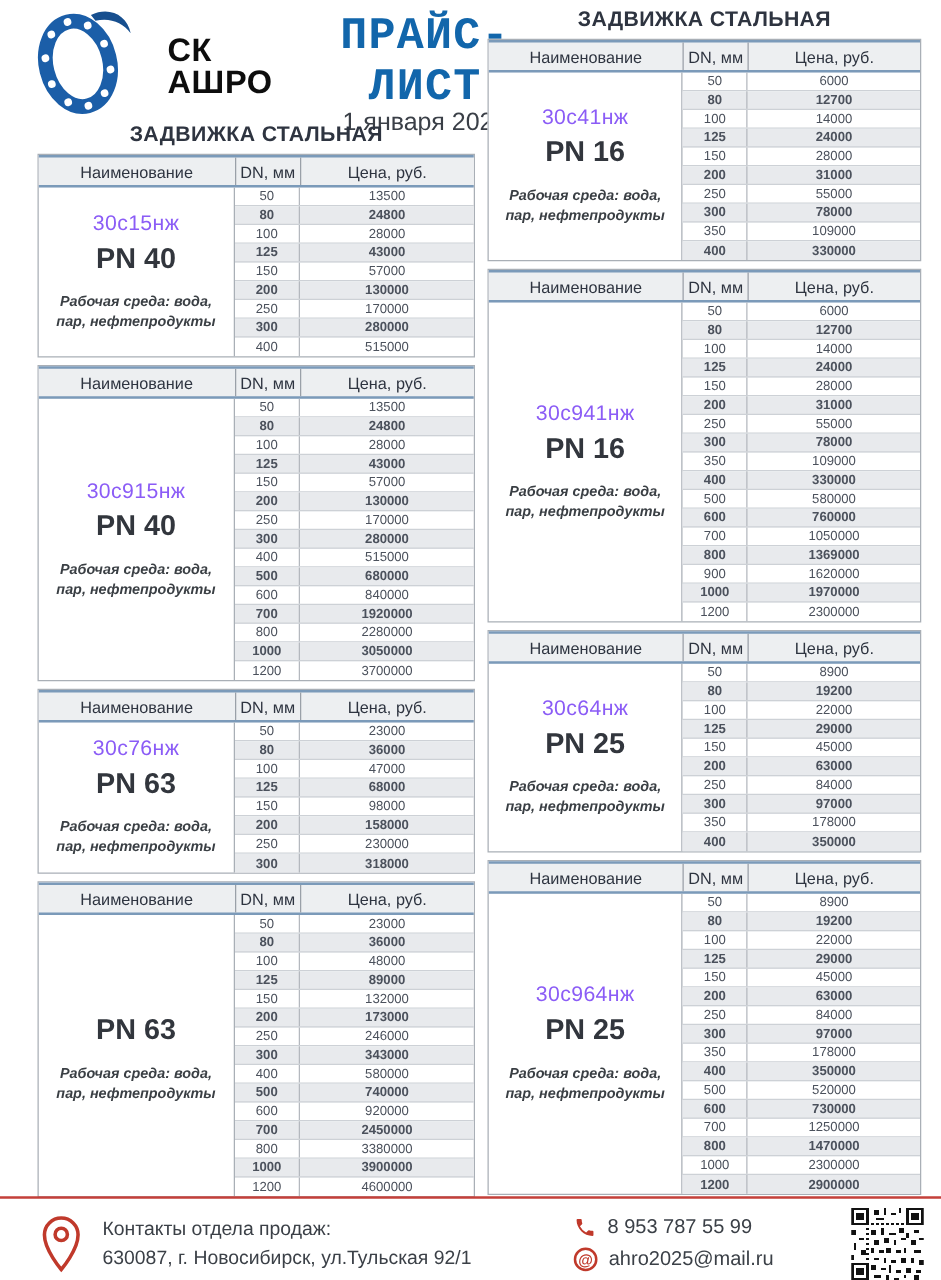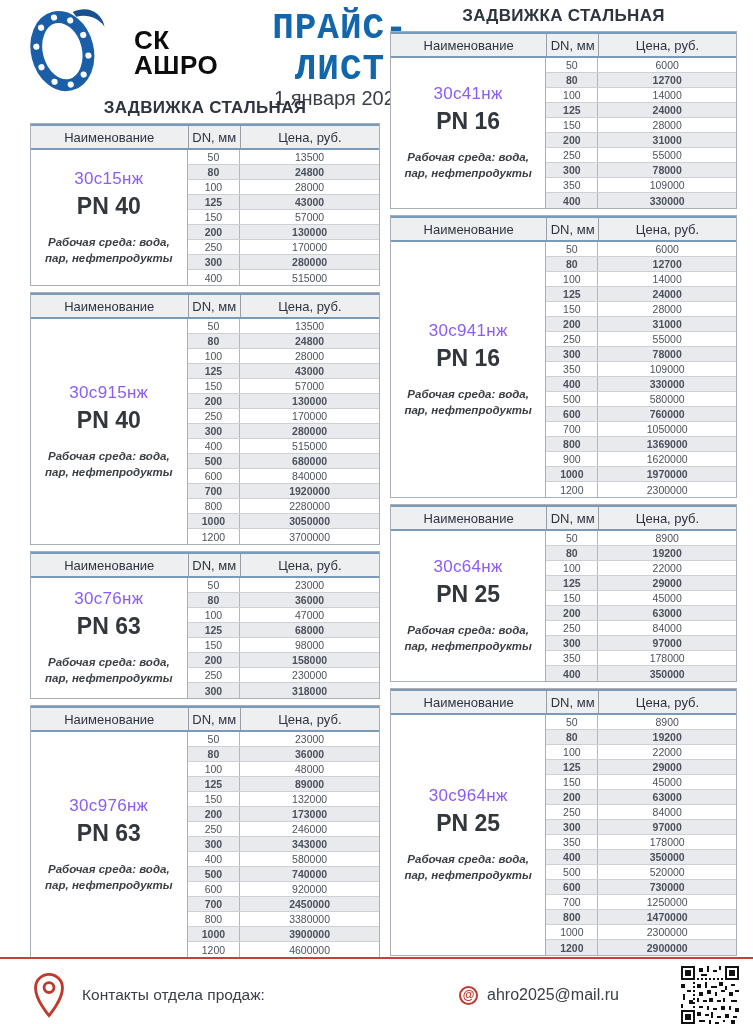--- a/index.html
+++ b/index.html
@@ -275,21 +275,20 @@
   </div>
 
   <div class="ptable">
     <div class="thead">
       <div class="th name">Наименование</div>
       <div class="th dn">DN, мм</div>
       <div class="th price">Цена, руб.</div>
     </div>
     <div class="tbody">
       <div class="namecell">
-        <div class="pname">30с976нж</div>
         <div class="ppn">PN 63</div>
         <div class="pmedium">Рабочая среда: вода, пар, нефтепродукты</div>
       </div>
       <div class="rows">
                 <div class="trow">
                   <div class="cell dn">50</div>
                   <div class="cell price">23000</div>
                 </div>
                 <div class="trow alt">
                   <div class="cell dn">80</div>
@@ -641,23 +640,30 @@
 
   <div class="footer-line"></div>
   <div class="footer">
     <div class="contact-block">
       <svg width="38" height="50" viewBox="0 0 24 30">
         <path d="M12 28 C 12 28 3.5 18.2 3.5 10.5 A 8.5 8.5 0 1 1 20.5 10.5 C 20.5 18.2 12 28 12 28 Z" fill="none" stroke="#c0392b" stroke-width="1.8"></path>
         <circle cx="12" cy="10.3" r="3.1" fill="none" stroke="#c0392b" stroke-width="1.8"></circle>
       </svg>
       <div class="contact-text">
         <div>Контакты отдела продаж:</div>
+        <div>630087, г. Новосибирск, ул.Тульская 92/1</div>
       </div>
     </div>
     <div class="contact-col">
+      <div class="contact-row">
+        <svg width="18" height="18" viewBox="0 0 24 24">
+          <path fill="#c0392b" d="M6.62 10.79a15.05 15.05 0 0 0 6.59 6.59l2.2-2.2a1 1 0 0 1 1.02-.24c1.12.37 2.33.57 3.57.57a1 1 0 0 1 1 1V20a1 1 0 0 1-1 1C10.85 21 3 13.15 3 4a1 1 0 0 1 1-1h3.5a1 1 0 0 1 1 1c0 1.24.2 2.45.57 3.57a1 1 0 0 1-.25 1.02l-2.2 2.2z"></path>
+        </svg>
+        <span>8 953 787 55 99</span>
+      </div>
       <div class="contact-row">
         <span class="at-icon">@</span>
         <span>ahro2025@mail.ru</span>
       </div>
     </div>
     <svg class="qr" viewBox="0 0 29 29" shape-rendering="crispEdges">
       <rect x="0" y="0" width="29" height="29" fill="#fff"></rect>
       <g fill="#111">
         <rect x="0" y="0" width="7" height="7"></rect>
           <rect x="22" y="0" width="7" height="7"></rect>

